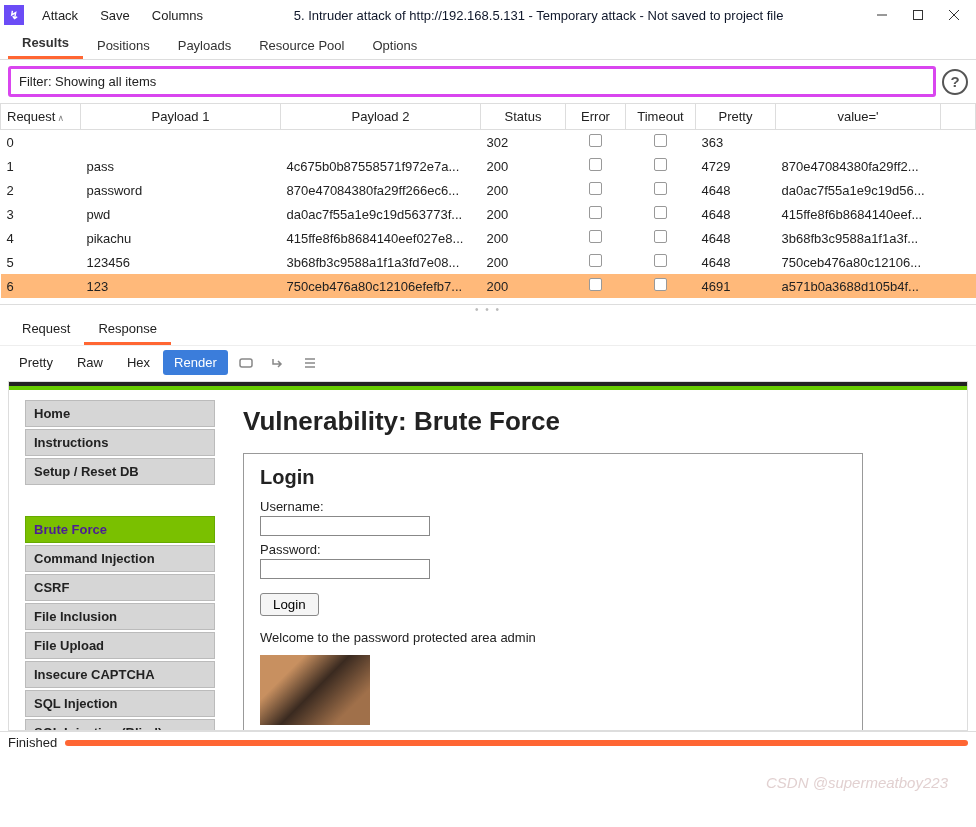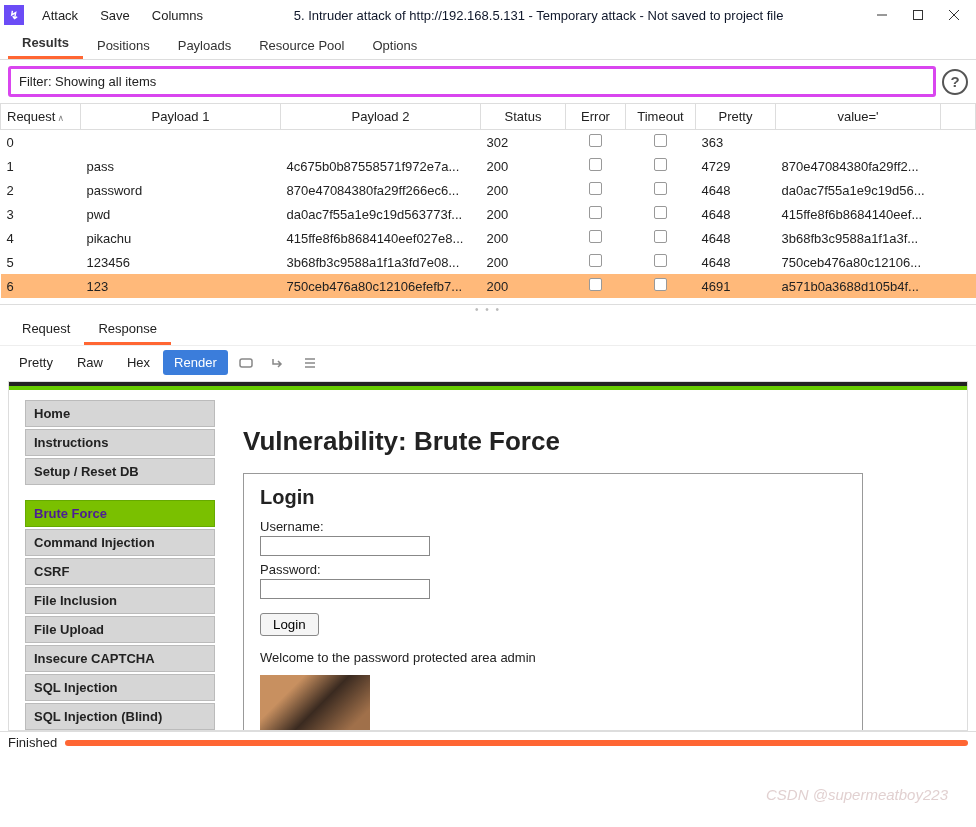--- a/index.html
+++ b/index.html
@@ -49,38 +49,38 @@
 .viewbar { display:flex; align-items:center; padding:4px 8px; gap:2px; border-top:1px solid #eee; }
 .vbtn { padding:4px 10px; border:1px solid transparent; border-radius:3px; cursor:pointer; }
 .vbtn.active { background:#3b7ddb; color:#fff; }
 .icobtn { width:28px; height:24px; display:flex; align-items:center; justify-content:center; border-radius:3px; margin-left:2px; }
 .icobtn svg { stroke:#888; fill:none; stroke-width:1.5; }
 
 
 .render { border:1px solid #ddd; margin:2px 8px 0; height:350px; overflow:auto; background:#fff; }
 .green-strip { height:8px; background:#6c0; border-top:4px solid #222; }
 .page-body { display:flex; padding:10px 0 10px 16px; gap:16px; }
-.sidebar { width:190px; display:flex; flex-direction:column; gap:5px; }
+.sidebar { width:190px; display:flex; flex-direction:column; gap:21px; }
 .navgroup { display:flex; flex-direction:column; gap:2px; margin-bottom:10px; }
 .navitem { background:#d6d6d6; border:1px solid #bbb; padding:5px 8px; font-weight:bold; font-size:13px; cursor:pointer; }
 .navitem.active { background:#7ac000; color:#4c1d95; border-color:#6a0; }
-.content { flex:1; padding:0 12px;margin-top:20px; }
+.content { flex:1; padding:0 12px; }
 .content h1 { font-size:26px; font-weight:bold; margin:6px 0 16px; }
 .login-frame { border:1px solid #999; padding:12px 16px; width:620px; }
 .login-frame h2 { font-size:20px; margin-bottom:10px; font-weight:bold; }
 .login-frame label { display:block; font-size:13px; margin-top:6px; }
 .login-frame input[type=text] { display:block; width:170px; border:1px solid #888; height:20px; margin-top:2px; padding:1px 3px; }
 .login-btn { margin-top:14px; padding:3px 12px; border:1px solid #888; border-radius:3px; background:#f5f5f5; cursor:pointer; }
 .welcome { margin-top:14px; font-size:13px; }
 .avatar-img { margin-top:10px; width:110px; height:70px; background:linear-gradient(135deg,#c89060 25%,#3a2a20 50%,#a0704a 80%); display:inline-block; }
 
 
 .status { height:22px; display:flex; align-items:center; padding:0 8px; border-top:1px solid #ddd; gap:8px; }
 .prog { flex:1; height:6px; background:#ff6633; border-radius:3px; }
-.watermark { position:absolute; right:28px; bottom:24px; color:rgba(220,200,200,.85); font-size:15px; font-style:italic; pointer-events:none; }
+.watermark { position:absolute; right:28px; bottom:36px; color:rgba(220,200,200,.85); font-size:15px; font-style:italic; pointer-events:none; }
 </style>
 </head>
 <body>
 
 <div class="titlebar">
   <div class="app-icon">↯</div>
   <div class="menus">
     <span>Attack</span>
     <span>Save</span>
     <span>Columns</span>

